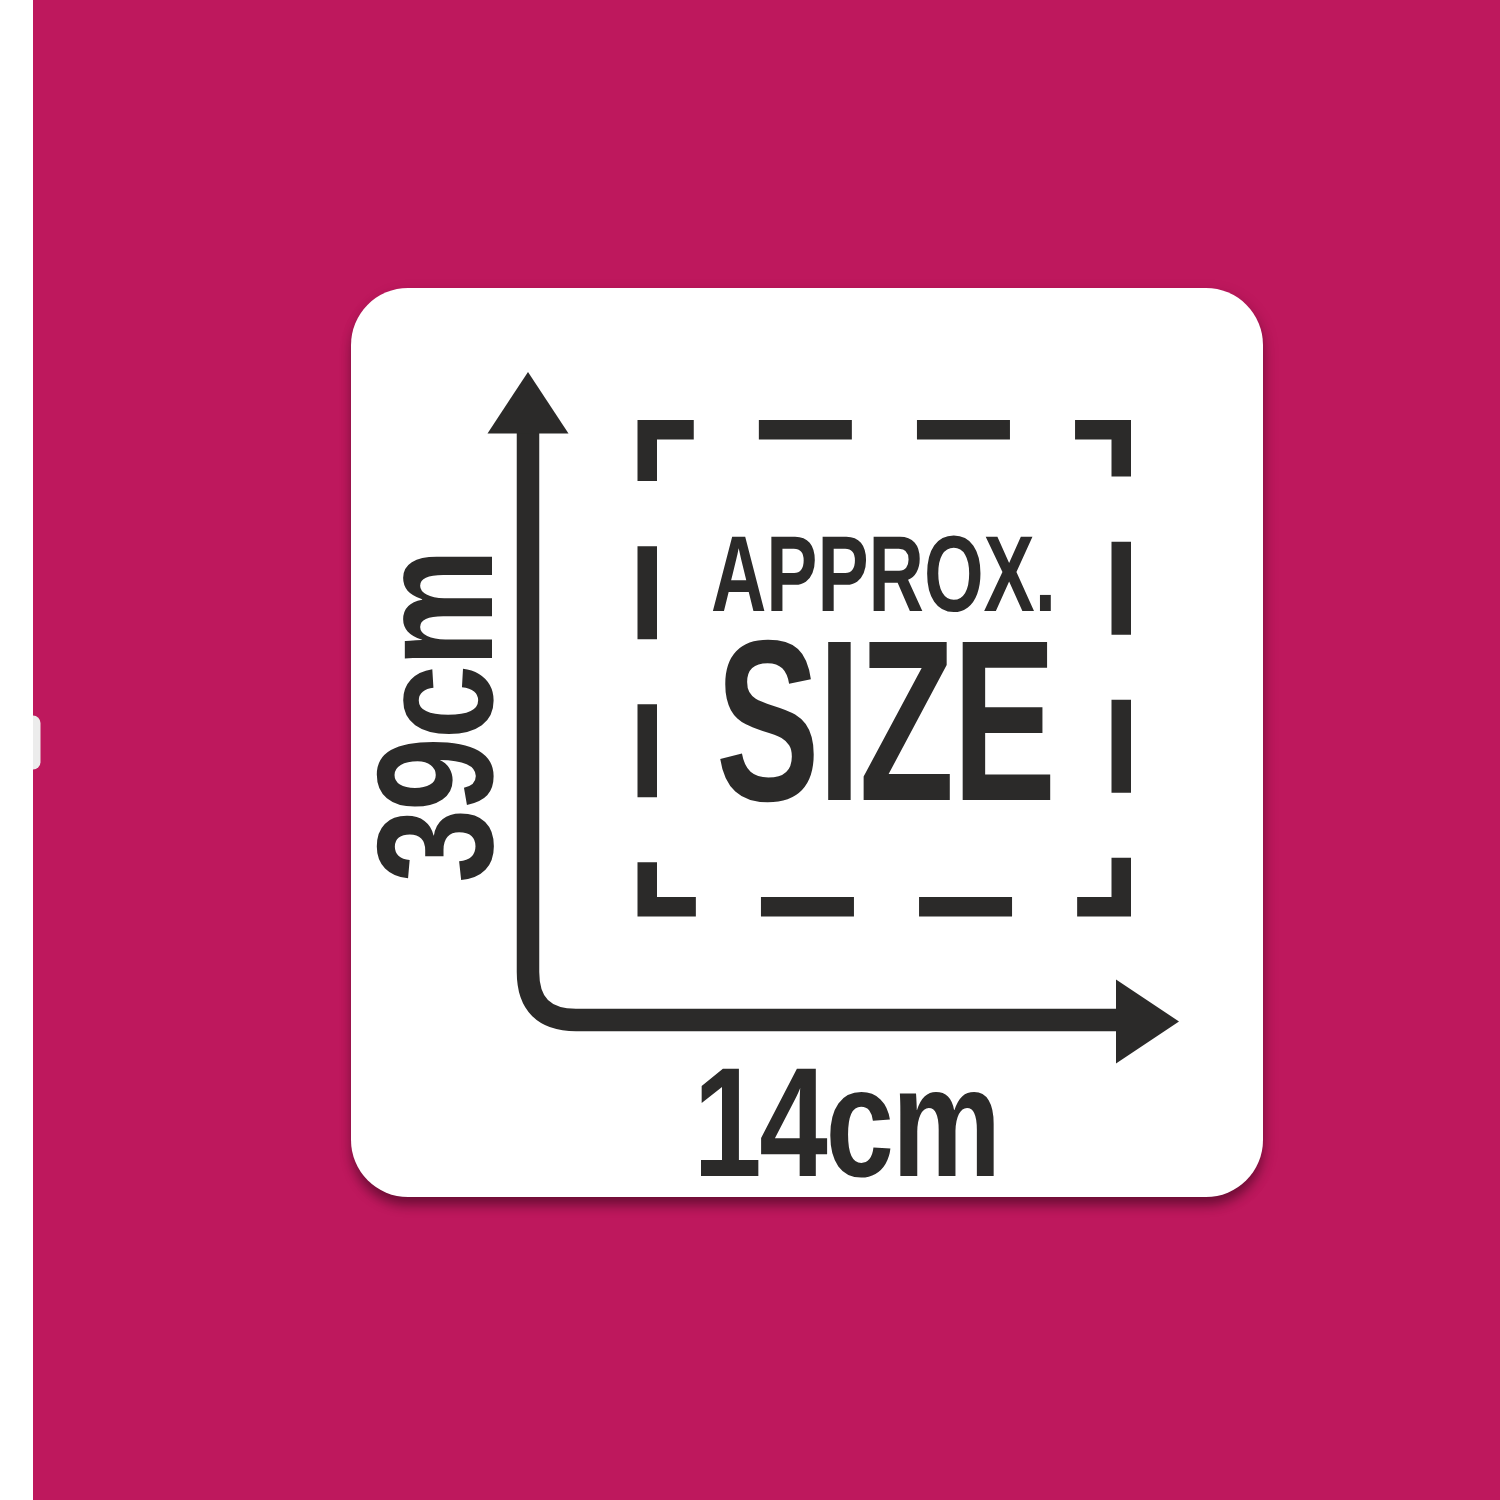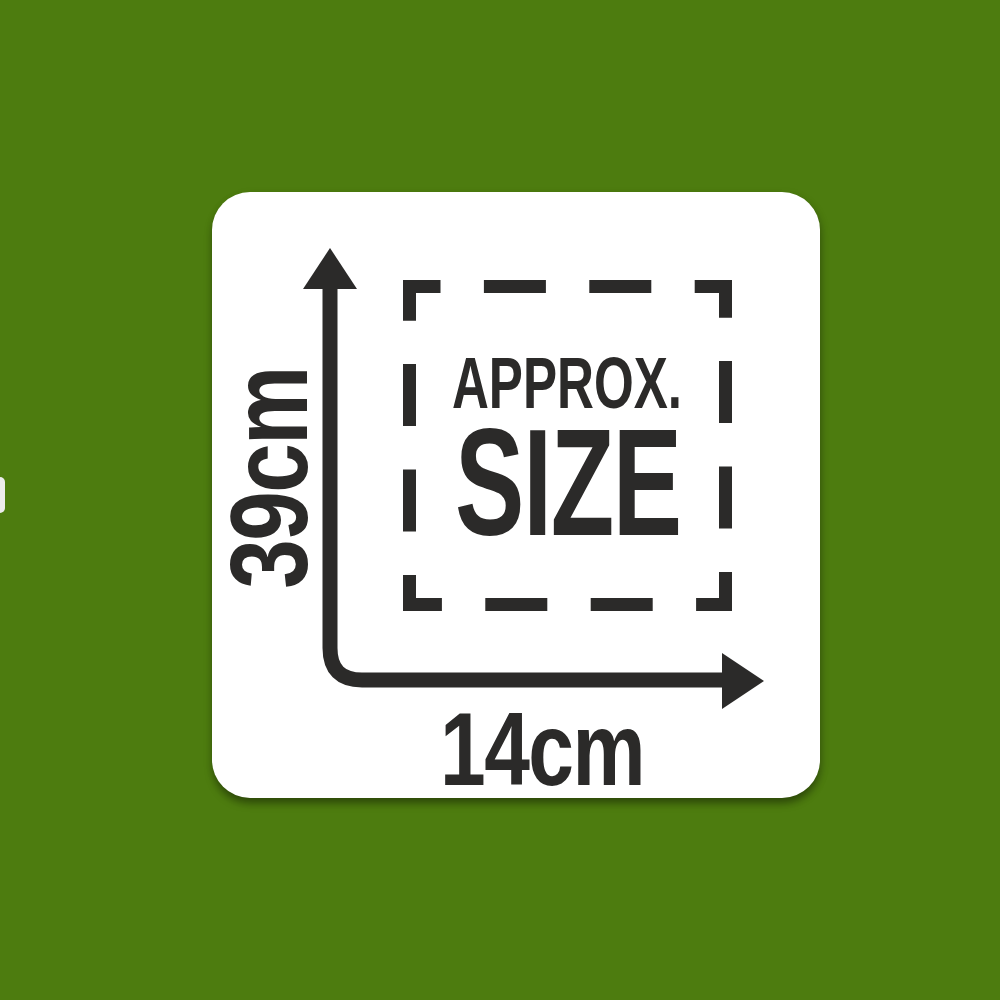--- a/index.html
+++ b/index.html
@@ -74,21 +74,21 @@
     top: 477px;
     width: 5px;
     height: 36px;
     background: #ececec;
     border-radius: 0 5px 5px 0;
   }
 </style>
 </head>
 <body>
 
-<div class="stage" style="background: #4d7c0f;">
+<div class="stage" style="background: #be185d; margin-left: 22px;">
 
   <div class="edge-artifact"></div>
 
   <div class="card" style="background: rgb(255, 255, 255);">
 
     <svg class="diagram-svg" viewBox="0 0 608 606" xmlns="http://www.w3.org/2000/svg" aria-hidden="true">
       <rect x="197.5" y="94.5" width="316" height="318" fill="none" stroke-width="13" stroke-dasharray="62 43.4" stroke-dashoffset="31" style="stroke: rgb(43, 42, 41);"></rect>
       <path d="M 118 92 V 456 Q 118 488 150 488 H 514" fill="none" stroke-width="15" style="stroke: rgb(43, 42, 41);"></path>
       <polygon points="91,97 145,97 118,56" style="fill: rgb(43, 42, 41);"></polygon>
       <polygon points="510,461 510,517 552,489" style="fill: rgb(43, 42, 41);"></polygon>

